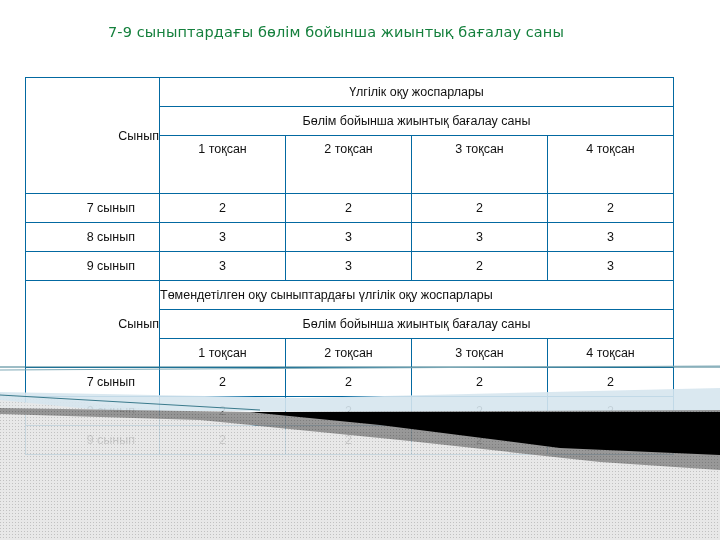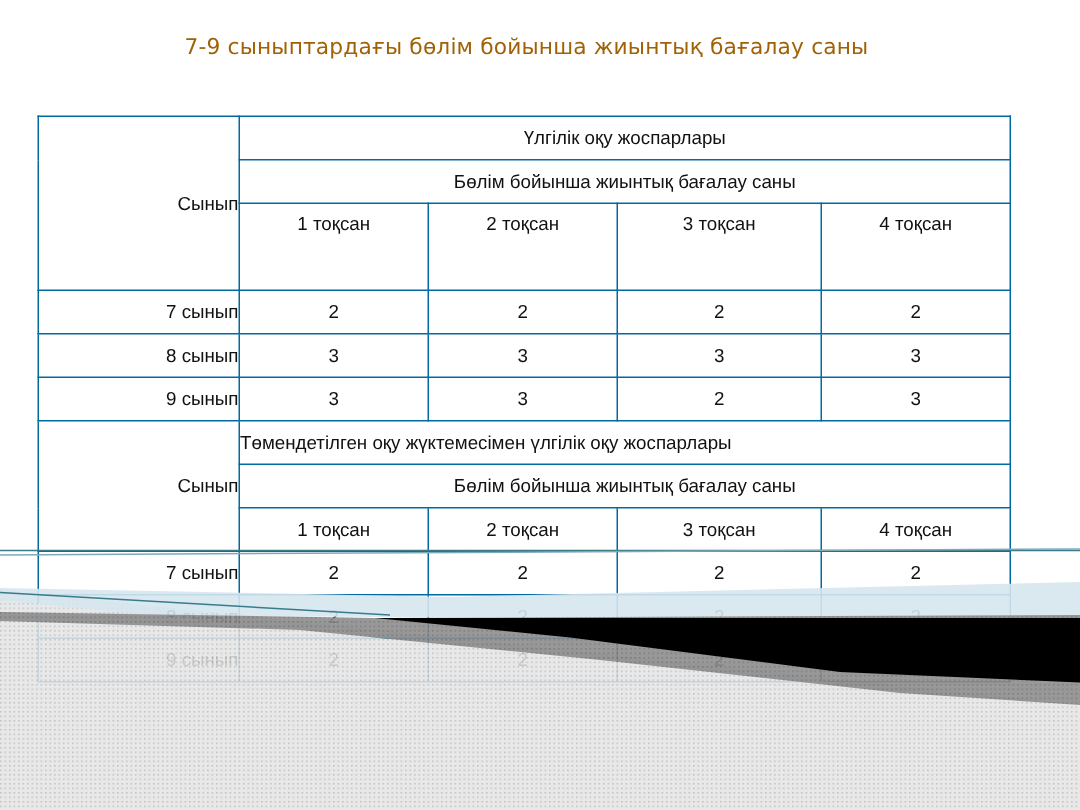--- a/index.html
+++ b/index.html
@@ -3,36 +3,35 @@
 <meta charset="utf-8">
 <style>
   html, body { margin:0; padding:0; }
   body {
     width:720px; height:540px; position:relative; overflow:hidden;
     background:#ffffff;
     font-family:"DejaVu Sans", sans-serif;
   }
   .title {
     position:absolute; left:108px; top:24px;
-    color:#a16207; font-size:14.5px; letter-spacing:0.1px;
+    color:#15803d; font-size:14.5px; letter-spacing:0.1px;
     white-space:nowrap;
-    margin-left:15px;
   }
   
   .deco { position:absolute; left:0; top:0; width:720px; height:540px; pointer-events:none; }
   .tbl {
     position:absolute; left:25px; top:77px;
     border-collapse:collapse; table-layout:fixed;
     font-family:"Liberation Sans", sans-serif; font-size:12.5px; color:#111;
   }
   .tbl td {
     border:1px solid #0369a1; padding:0; height:28px; line-height:28px;
     text-align:center; white-space:nowrap; overflow:hidden;
   }
-  .tbl td.rowh { text-align:right; }
+  .tbl td.rowh { text-align:right; padding-right:24px; }
   .tbl td.sec { text-align:right; padding-left:0; vertical-align:middle; }
   .tbl td.q { vertical-align:top; line-height:26px; }
   .tbl td.hdr { text-align:center; }
   .tbl td.hdr-left { text-align:left; padding-left:0; }
   .overlay { position:absolute; left:0; top:0; width:720px; height:540px; pointer-events:none; }
 </style>
 </head>
 <body>
 
 <svg class="deco" width="720" height="540">
@@ -91,21 +90,21 @@
   <tr>
     <td class="rowh">9 сынып</td>
     <td>3</td>
     <td>3</td>
     <td>2</td>
     <td>3</td>
   </tr>
 
   <tr>
     <td rowspan="3" class="sec">Сынып</td>
-    <td colspan="4" class="hdr-left">Төмендетілген оқу жүктемесімен үлгілік оқу жоспарлары</td>
+    <td colspan="4" class="hdr-left">Төмендетілген оқу сыныптардағы үлгілік оқу жоспарлары</td>
   </tr>
   <tr>
     <td colspan="4" class="hdr">Бөлім бойынша жиынтық бағалау саны</td>
   </tr>
   <tr>
     <td>1 тоқсан</td>
     <td>2 тоқсан</td>
     <td>3 тоқсан</td>
     <td>4 тоқсан</td>
   </tr>

